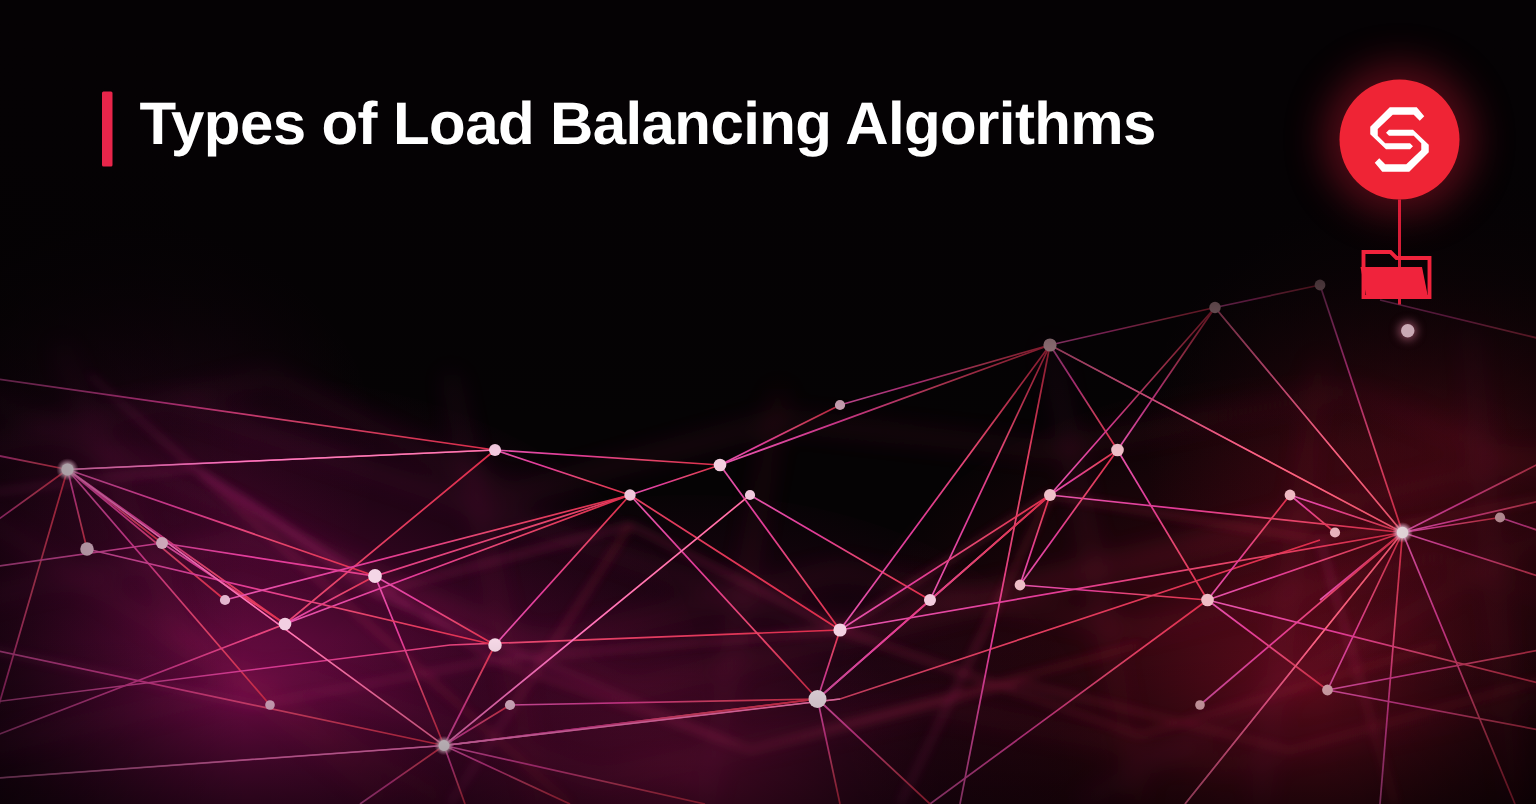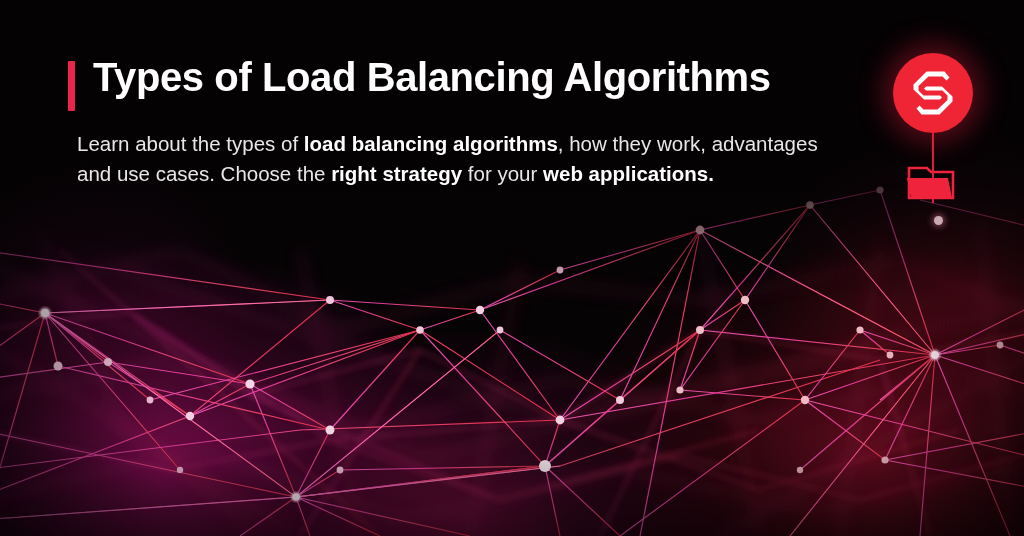--- a/index.html
+++ b/index.html
@@ -27,21 +27,21 @@
   
   .top-fade{position:absolute;left:0;top:0;width:1024px;height:300px;pointer-events:none;
     background:linear-gradient(to bottom,rgba(5,2,4,1) 0%,rgba(5,2,4,.97) 34%,rgba(5,2,4,.72) 62%,rgba(5,2,4,0) 100%);}
   .bottom-vig{position:absolute;left:0;bottom:0;width:1024px;height:110px;pointer-events:none;
     background:linear-gradient(to top,rgba(0,0,0,.45) 0%,rgba(0,0,0,0) 100%);}
   .side-vig{position:absolute;inset:0;pointer-events:none;
     background:linear-gradient(to right,rgba(0,0,0,.42) 0%,rgba(0,0,0,0) 16%,rgba(0,0,0,0) 86%,rgba(0,0,0,.30) 100%);}
 
   
   .text-block{position:absolute;left:52px;top:56px;width:800px;}
-  .headline-row{display:flex;align-items:flex-start;padding-left:16px;}
+  .headline-row{display:flex;align-items:center;padding-left:16px;}
   .accent-bar{width:7px;height:50px;background:#e8254a;flex:0 0 auto;margin-top:5px;border-radius:1px;}
   .headline{margin:0 0 0 18px;color:#ffffff;font-size:40px;line-height:1.08;
     font-weight:700;letter-spacing:-0.4px;white-space:nowrap;}
   .subtitle{margin:18px 0 0 25px;color:#e9e6e8;font-size:20.5px;line-height:1.48;
     font-weight:400;max-width:760px;}
   .subtitle b{color:#ffffff;font-weight:700;}
 
   
   .logo-cluster{position:absolute;left:880px;top:40px;width:120px;height:170px;}
   .logo-circle{position:absolute;left:13px;top:13px;width:80px;height:80px;border-radius:50%;
@@ -273,21 +273,20 @@
     <div class="side-vig"></div>
     <div class="bottom-vig"></div>
     <div class="top-fade"></div>
   </div>
 
   <div class="text-block">
     <div class="headline-row">
       <div class="accent-bar"></div>
       <h1 class="headline">Types of Load Balancing Algorithms</h1>
     </div>
-    <p class="subtitle"><span>Learn about the types of </span><b>load balancing algorithms</b><span>, how they work,</span><span> advantages and use cases. Choose the </span><b>right strategy</b><span> for your </span><b>web</b><b> applications.</b></p>
   </div>
 
   <div class="logo-cluster">
 
     <div class="logo-stem"></div>
 
     <div class="logo-circle">
       <svg width="80" height="80" viewBox="0 0 80 80">
         <path fill="#ffffff" d="M51.5,18.5 L33.5,18.5 L20.5,31.5 L20.5,36.5 L31.0,46.5 L47.0,46.5
           L49.0,44.5 L47.0,42.5 L30.5,42.5 L25.5,37.5 L25.5,33.0 L35.5,23.5 L49.5,23.5 L53.5,27.5

